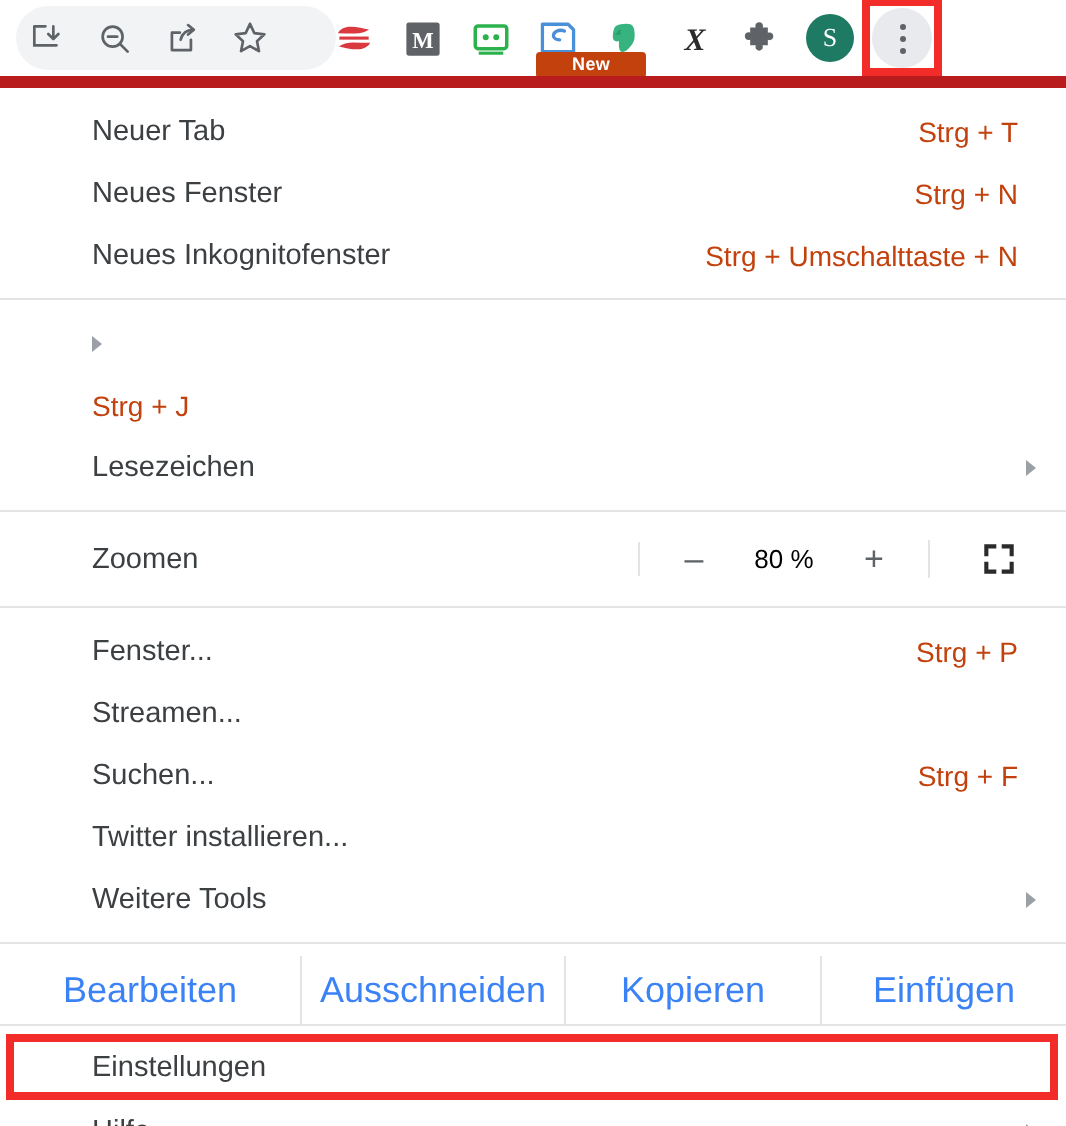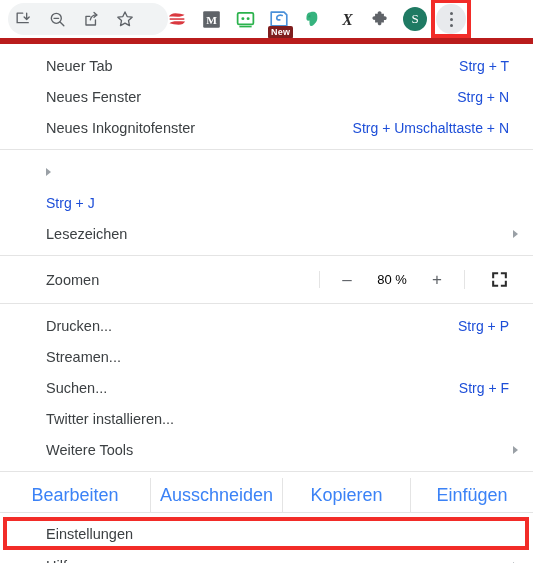--- a/index.html
+++ b/index.html
@@ -42,25 +42,25 @@
     align-items: center;
     justify-content: center;
     flex: 0 0 auto;
   }
   .tb-gap { width: 18px; flex: 0 0 auto; }
 
   .ext-badge {
     position: absolute;
     left: 6px;
     bottom: -3px;
-    background: #7f1d1d;
+    background: #c2410c;
     color: #fff;
     font-size: 9px;
     line-height: 11px;
-    padding: 1px 3px;
+    padding: 1px 18px;
     border-radius: 2px;
     font-weight: bold;
     letter-spacing: 0.2px;
   }
 
   .avatar {
     width: 24px;
     height: 24px;
     border-radius: 50%;
     background: #1f7a63;
@@ -123,21 +123,21 @@
     display: flex;
     align-items: center;
     padding: 0 14px 0 46px;
     box-sizing: border-box;
     color: #3c4043;
     font-size: 14.5px;
     white-space: nowrap;
   }
   .mi .label { flex: 1 1 auto; }
   .mi .accel {
-    color: #1d4ed8;
+    color: #c2410c;
     font-size: 14px;
     margin-right: 10px;
   }
   .arrow {
     width: 0;
     height: 0;
     border-left: 5px solid #9aa0a6;
     border-top: 4px solid transparent;
     border-bottom: 4px solid transparent;
     margin-right: 1px;
@@ -369,21 +369,21 @@
         <path d="M20 9V4h-5"></path>
         <path d="M4 15v5h5"></path>
         <path d="M20 15v5h-5"></path>
       </svg>
     </div>
   </div>
 
   <div class="sep"></div>
 
   <div class="mi">
-    <span class="label">Drucken...</span>
+    <span class="label">Fenster...</span>
     <span class="accel">Strg + P</span>
   </div>
   <div class="mi">
     <span class="label">Streamen...</span>
   </div>
   <div class="mi">
     <span class="label">Suchen...</span>
     <span class="accel">Strg + F</span>
   </div>
   <div class="mi">

